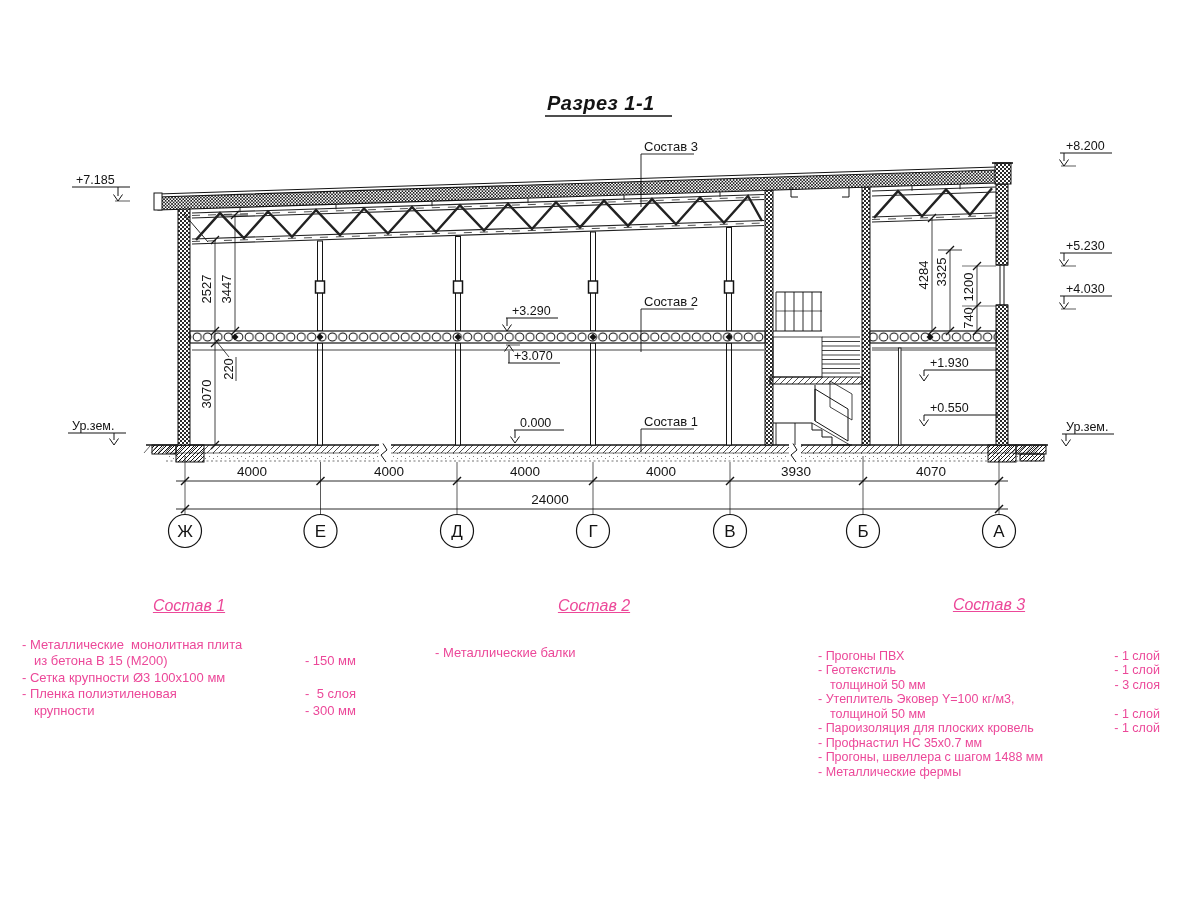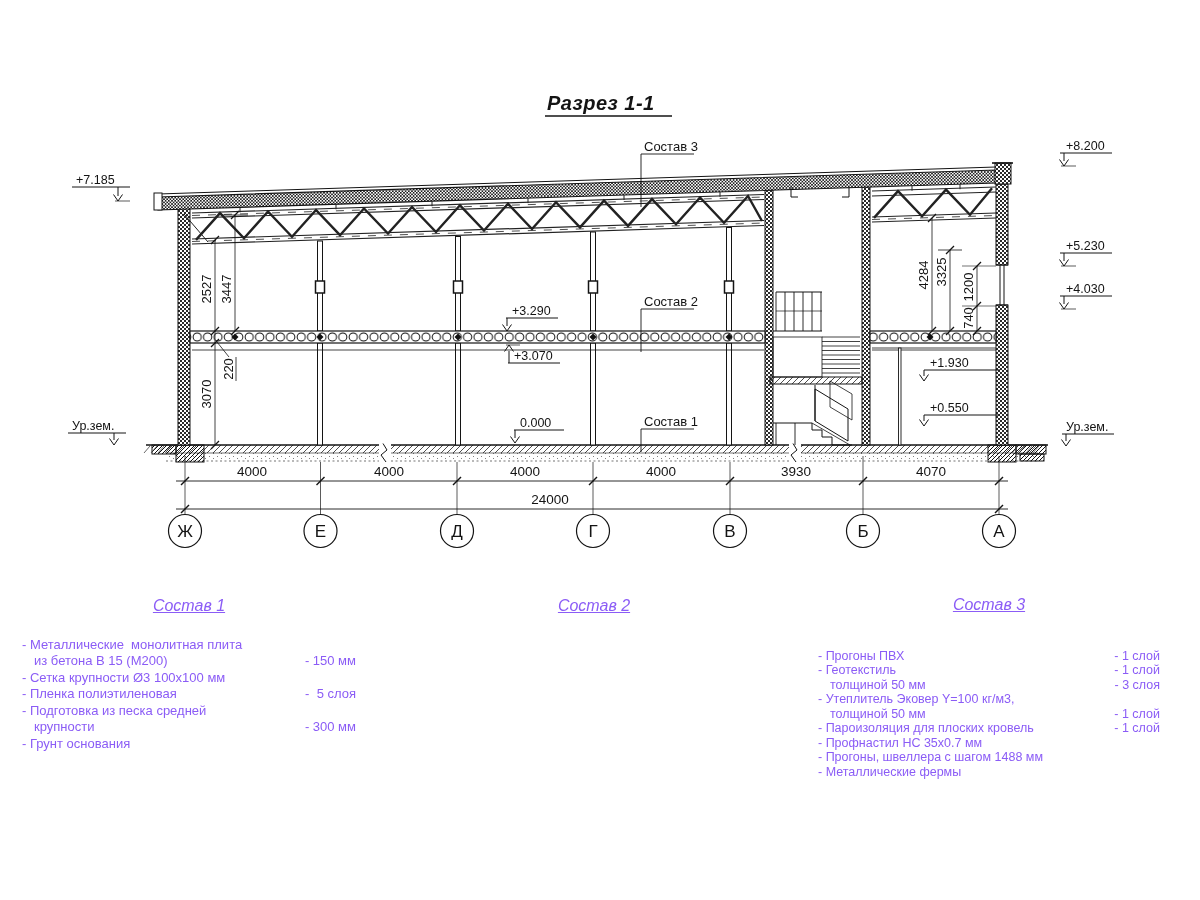--- a/index.html
+++ b/index.html
@@ -1,17 +1,17 @@
 <!DOCTYPE html>
 <html><head>
 <meta charset="utf-8">
 <style>
   html,body{margin:0;padding:0;background:#e8e8e8;}
   .canvas{position:relative;width:1200px;height:900px;background:#ffffff;overflow:hidden;
-          font-family:"Liberation Sans",sans-serif;color:#8b5cf6;}
+          font-family:"Liberation Sans",sans-serif;color:#ec4899;}
   svg{position:absolute;left:0;top:0;}
   svg text{fill:#141414;font-family:"Liberation Sans",sans-serif;}
   .t-title{font-size:20px;font-style:italic;font-weight:bold;letter-spacing:.5px;}
   .t-elev{font-size:12.5px;}
   .t-dim{font-size:13px;}
   .t-span{font-size:13.5px;}
   .t-ax{font-size:17px;}
   .t-call{font-size:13px;}
   .comp{position:absolute;font-size:13px;line-height:16.5px;}
   .comp .title{font-size:16px;font-style:italic;text-decoration:underline;text-align:center;}
@@ -435,36 +435,32 @@
         <span class="v">- 150 мм</span>
       </div>
   <div class="row">
         <span class="t">- Сетка крупности Ø3 100х100 мм</span>
         <span class="v"></span>
       </div>
   <div class="row">
         <span class="t">- Пленка полиэтиленовая</span>
         <span class="v">-  5 слоя</span>
       </div>
-  <div class="row">
-        <span class="t">- Подготовка из песка средней</span>
-        <span class="v"></span>
-      </div>
   <div class="row ind">
         <span class="t">крупности</span>
         <span class="v">- 300 мм</span>
       </div>
-  <div class="row">
-        <span class="t">- Грунт основания</span>
-        <span class="v"></span>
-      </div>
 </div>
 
 <div id="comp2" class="comp">
   <div class="title">Состав 2</div>
+  <div class="row">
+        <span class="t">- Металлические балки</span>
+        <span class="v"></span>
+      </div>
 </div>
 
 <div id="comp3" class="comp">
   <div class="title">Состав 3</div>
   <div class="row">
         <span class="t">- Прогоны ПВХ</span>
         <span class="v">- 1 слой</span>
       </div>
   <div class="row">
         <span class="t">- Геотекстиль</span>

